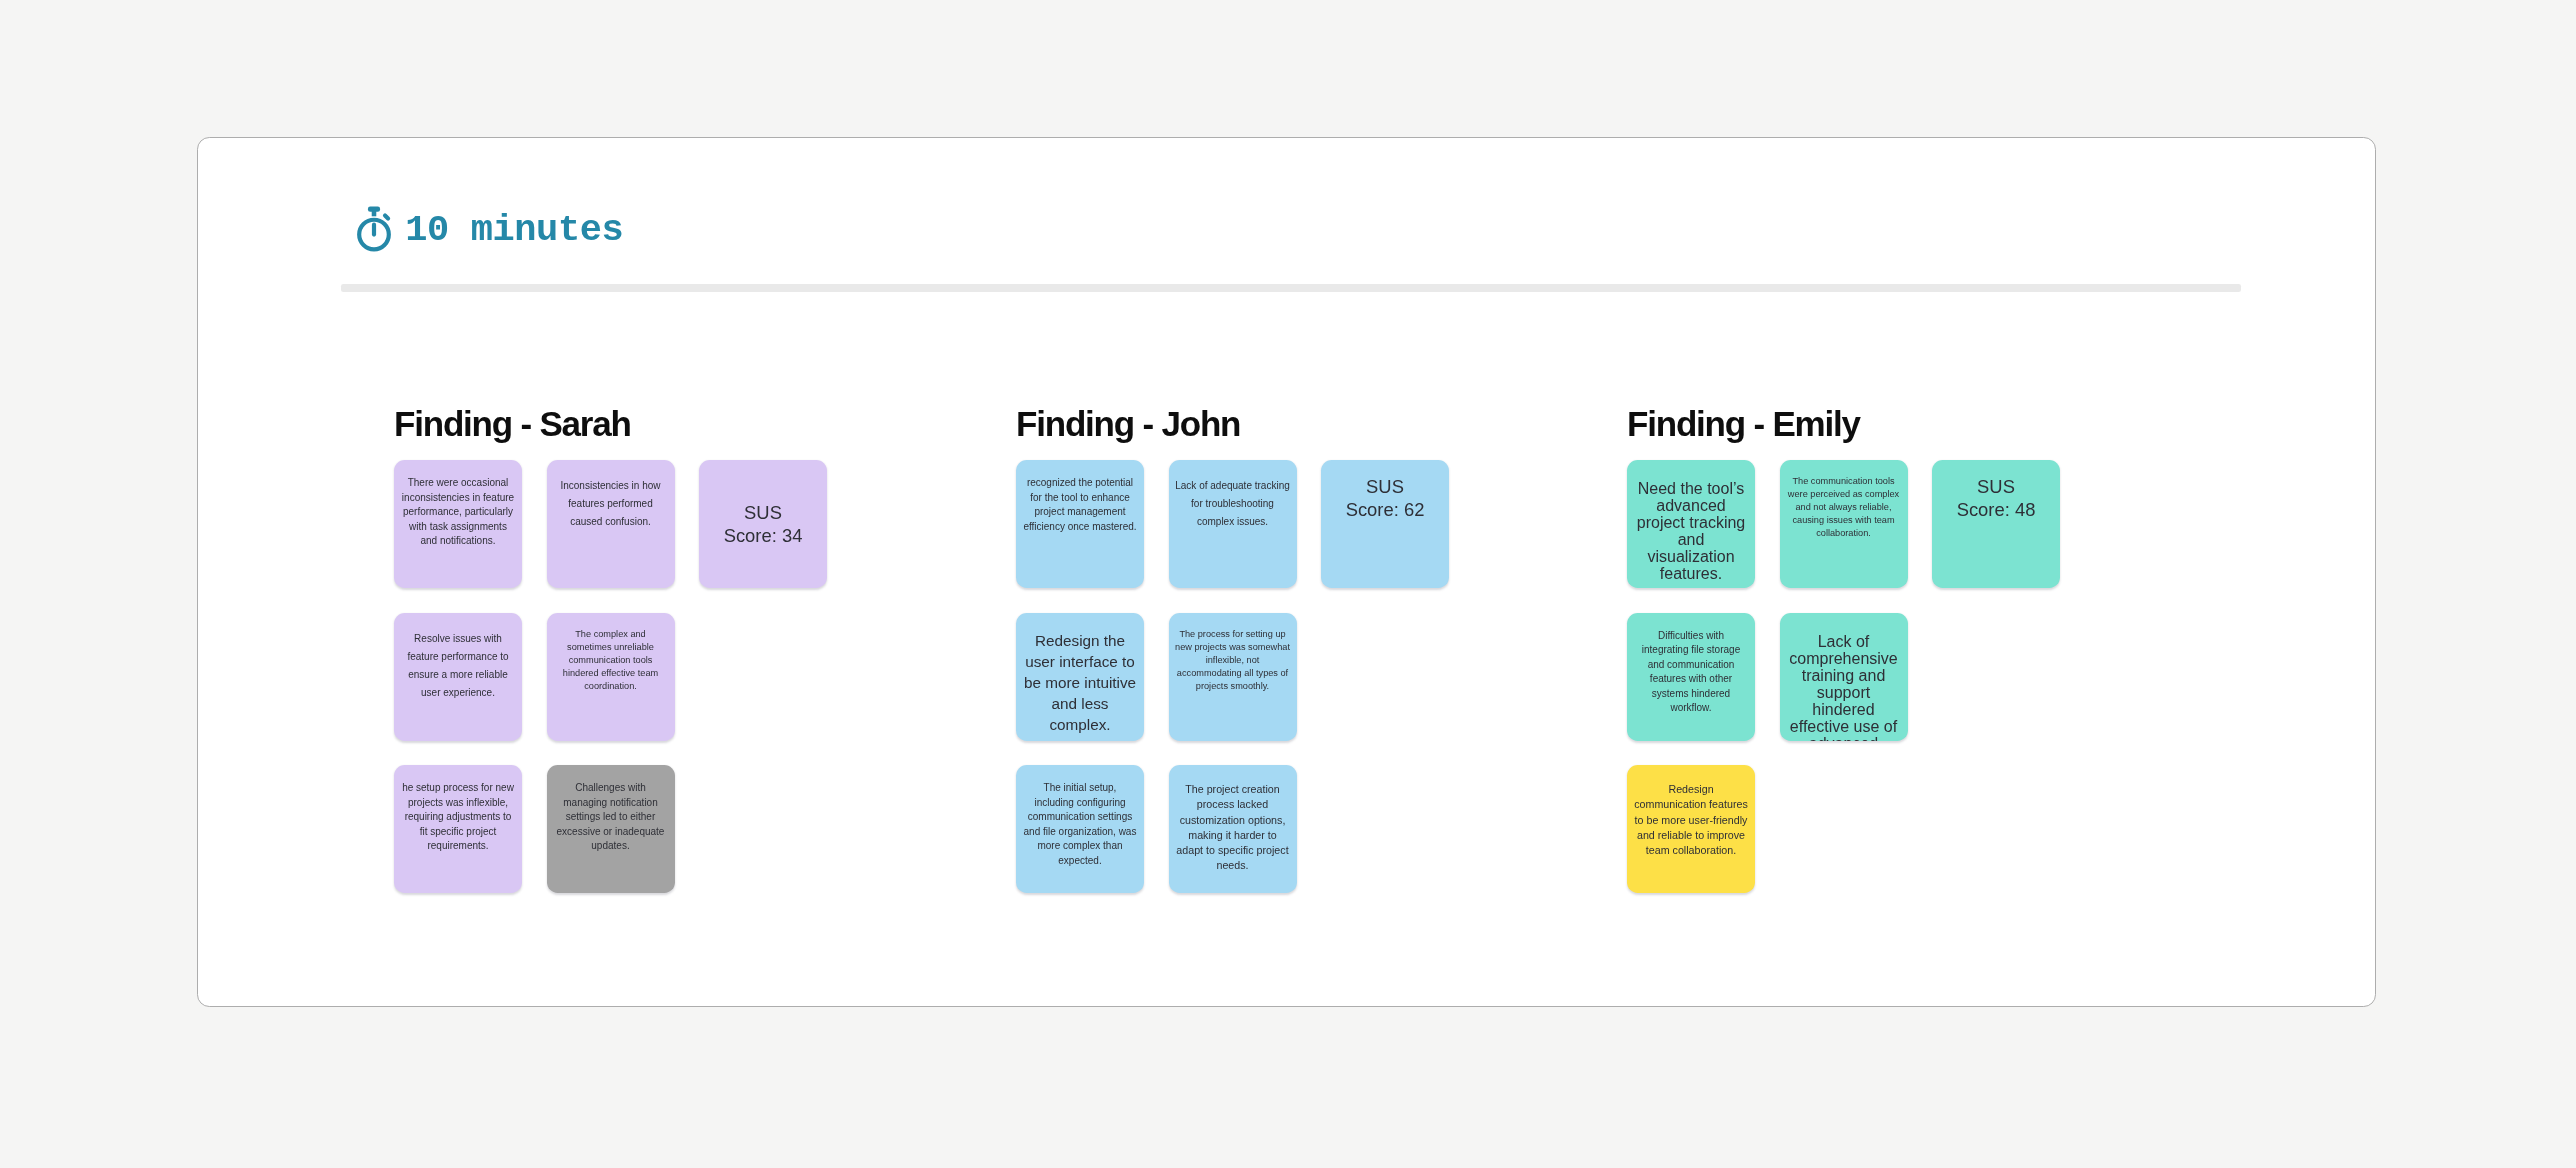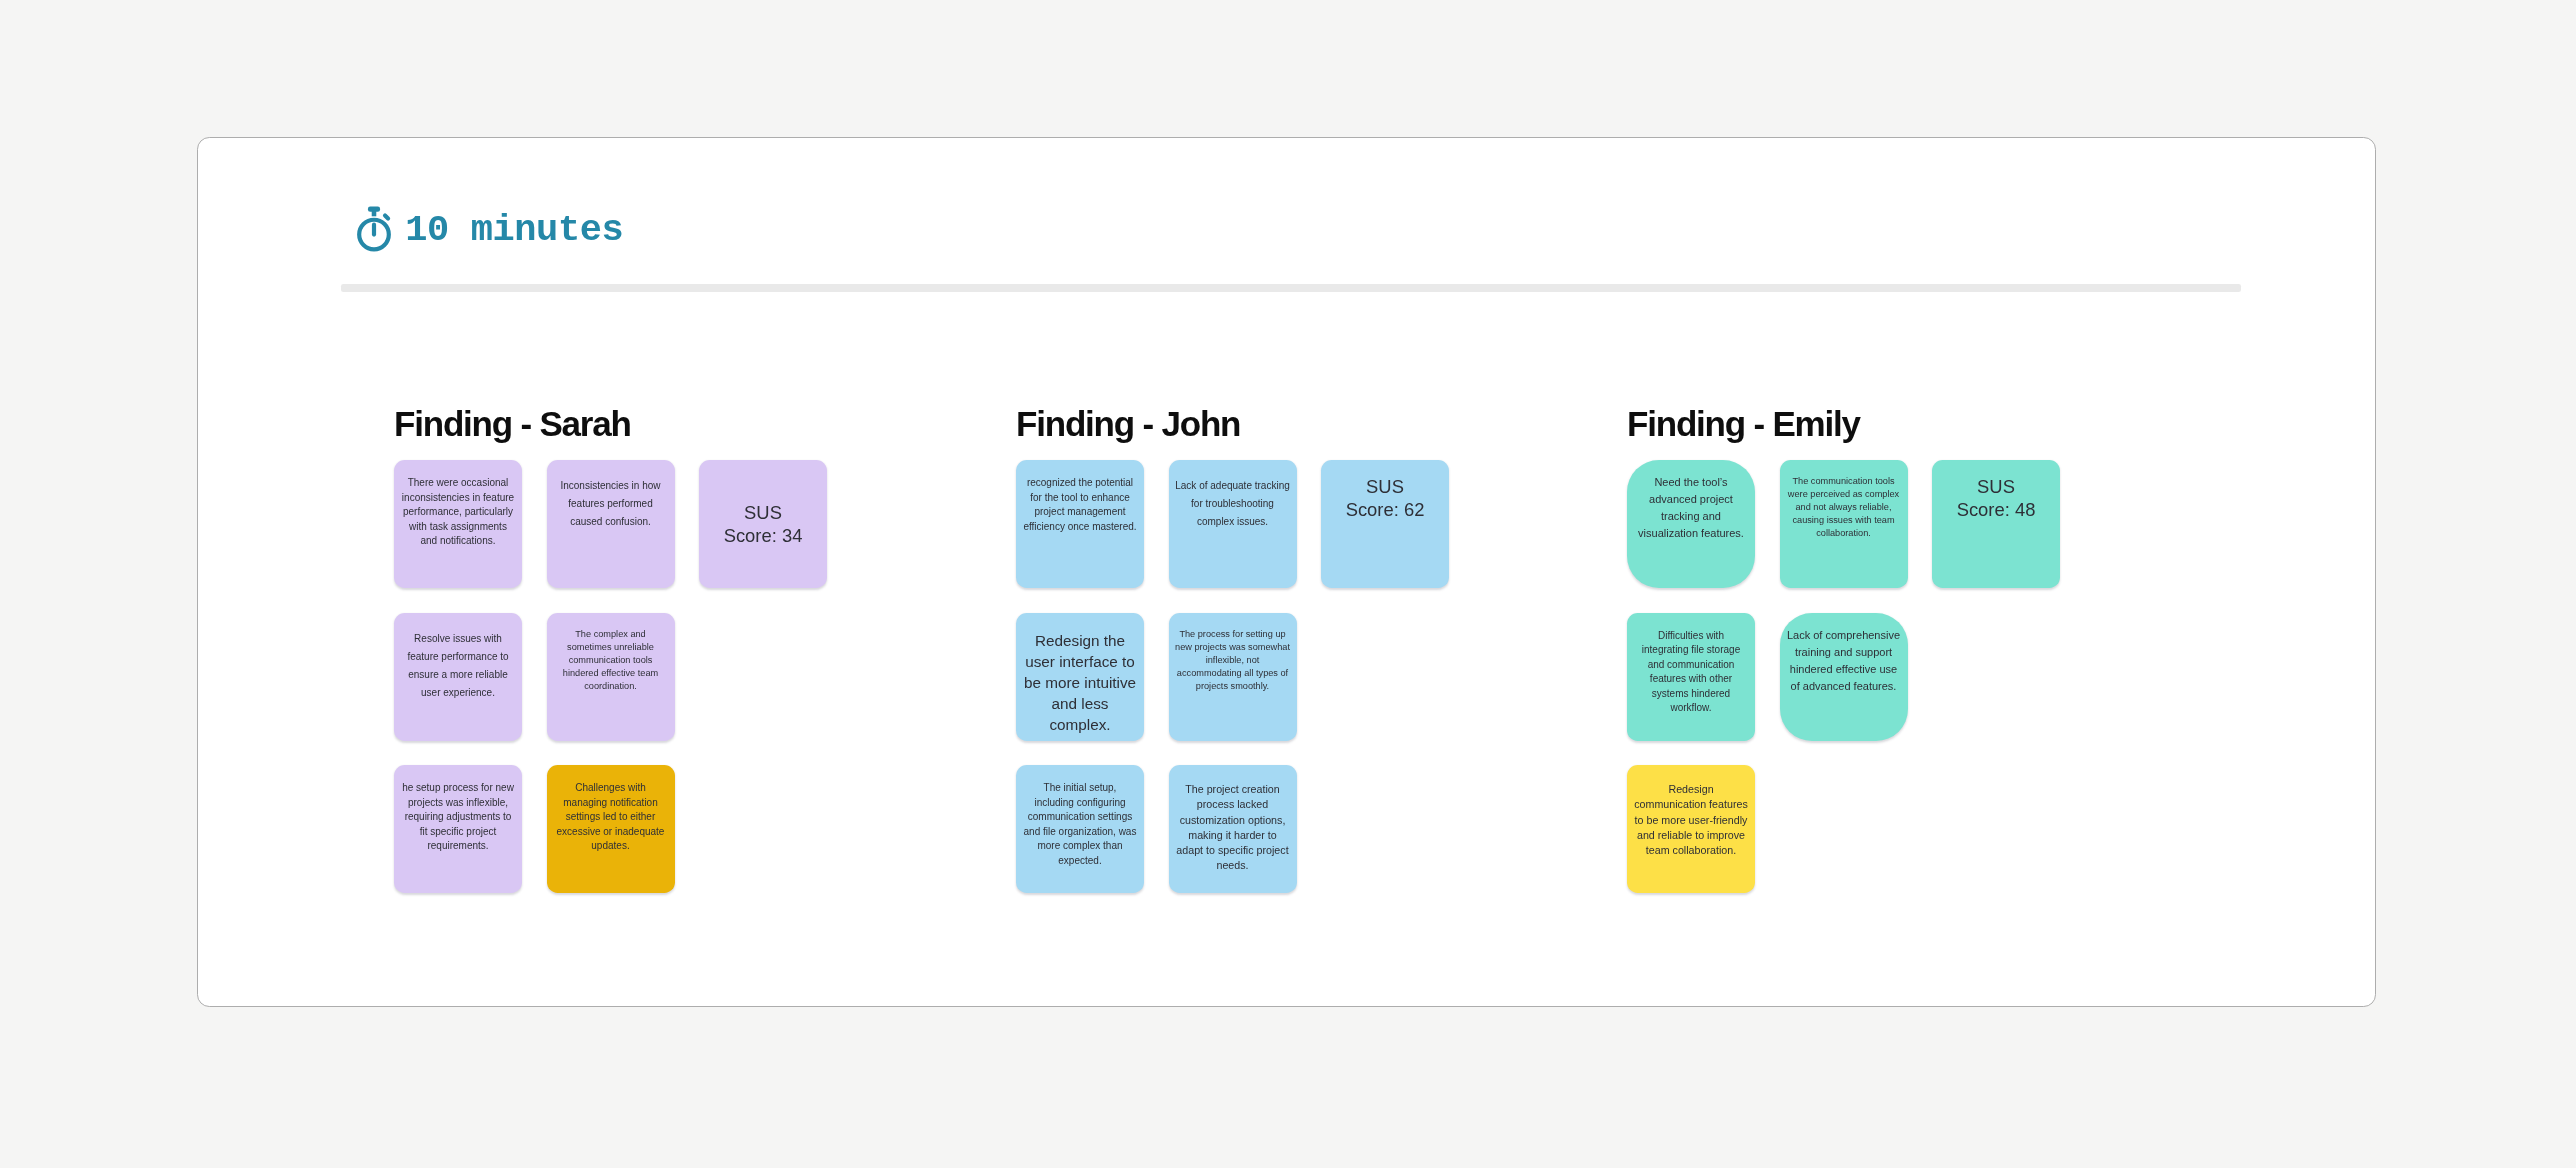--- a/index.html
+++ b/index.html
@@ -79,21 +79,21 @@
     align-items: center;
     justify-content: flex-start;
     text-align: center;
     color: #2e2f36;
     white-space: pre-line;
     overflow: hidden;
   }
   .scale-xs  { font-size: 9.2px;   line-height: 13px; padding: 15.3px 6.1px; }
   .scale-sm  { font-size: 10px;   line-height: 14.6px; padding: 16px 7px; }
   .scale-smd { font-size: 10.7px;   line-height: 15.3px; padding: 17px 7px; }
-  .scale-md  { font-size: 11px; line-height: 17px; padding: 14px 7px; border-radius: 32px; }
+  .scale-md  { font-size: 16px; line-height: 17px; padding: 20px 7px; }
   .scale-lg  { font-size: 10px;   line-height: 18px; padding: 17px 6.1px; }
   .scale-xl  { font-size: 15.3px;   line-height: 21px; padding: 17px 6.1px; }
   .scale-sus { font-size: 18.4px;   line-height: 23px; padding: 15.3px 6.1px; }
   .valign-center { justify-content: center; padding-top: 6.1px; padding-bottom: 6.1px; }
 </style>
 </head>
 <body>
 
 <div class="board-card">
 
@@ -120,21 +120,21 @@
           <div class="note scale-lg" style="background: rgb(217, 199, 244);">Inconsistencies in how features performed caused confusion.</div>
           <div class="note scale-sus valign-center" style="background: rgb(217, 199, 244);">SUS
 Score: 34</div>
         </div>
         <div class="note-row">
           <div class="note scale-lg" style="background: rgb(217, 199, 244);">Resolve issues with feature performance to ensure a more reliable user experience.</div>
           <div class="note scale-xs" style="background: rgb(217, 199, 244);">The complex and sometimes unreliable communication tools hindered effective team coordination.</div>
         </div>
         <div class="note-row">
           <div class="note scale-sm" style="background: rgb(217, 199, 244);">he setup process for new projects was inflexible, requiring adjustments to fit specific project requirements.</div>
-          <div class="note scale-sm" style="background: #eab308;">Challenges with managing notification settings led to either excessive or inadequate updates.</div>
+          <div class="note scale-sm" style="background: #a3a3a3;">Challenges with managing notification settings led to either excessive or inadequate updates.</div>
         </div>
       </section>
       <section class="column">
         <div class="column-title">Finding - John</div>
         <div class="note-row">
           <div class="note scale-sm" style="background: rgb(165, 217, 243);">recognized the potential for the tool to enhance project management efficiency once mastered.</div>
           <div class="note scale-lg" style="background: rgb(165, 217, 243);">Lack of adequate tracking for troubleshooting complex issues.</div>
           <div class="note scale-sus" style="background: rgb(165, 217, 243);">SUS
 Score: 62</div>
         </div>

